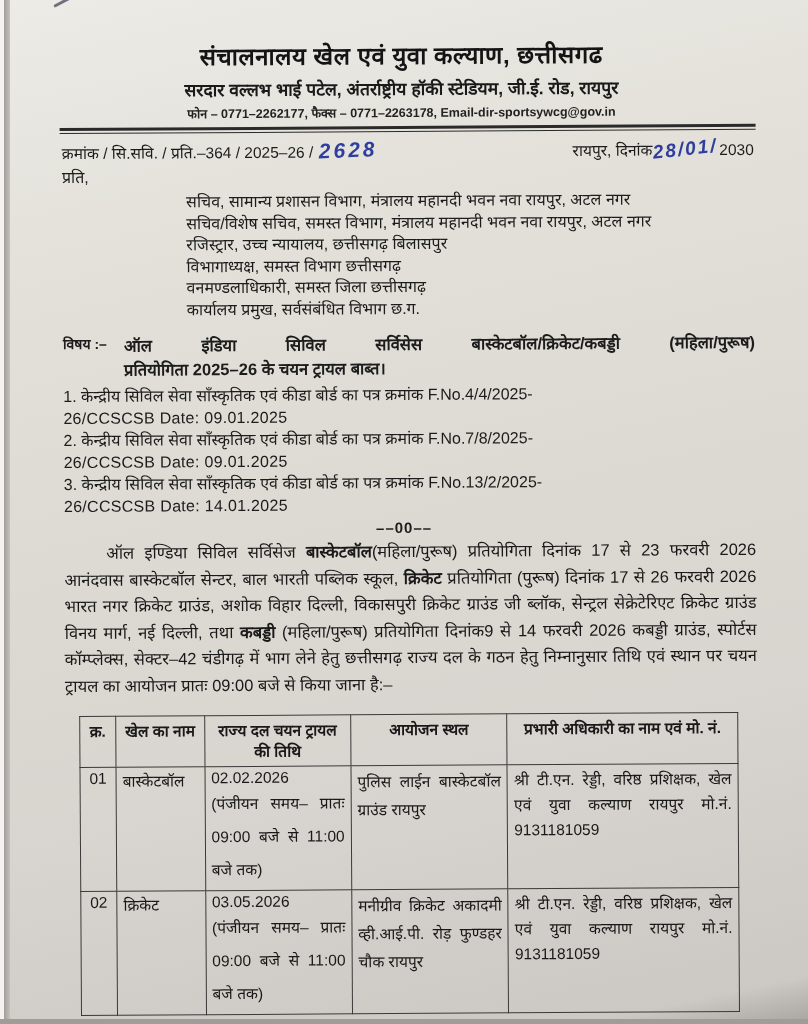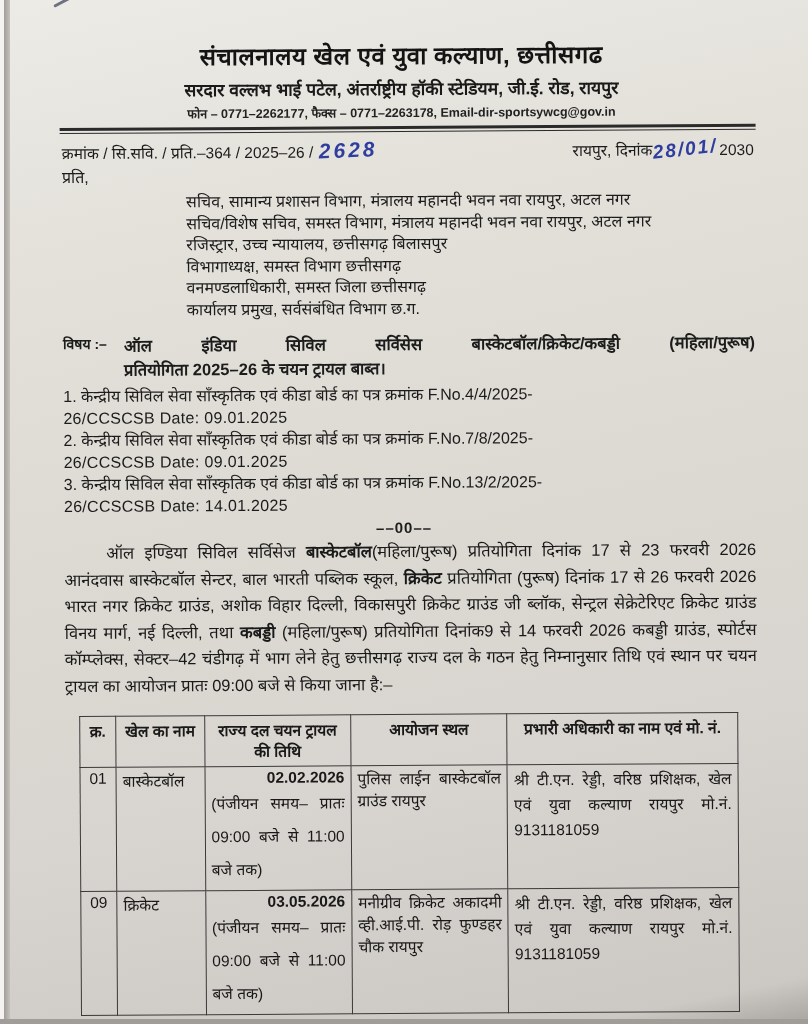--- a/index.html
+++ b/index.html
@@ -55,23 +55,23 @@
   table.sched{border-collapse:collapse;margin:17px 0 0 78px;table-layout:fixed;width:659px;
     font-size:15.5px;color:#191919;}
   table.sched th,table.sched td{border:1.6px solid #3a3a3a;vertical-align:top;padding:2px 6px 4px 6px;}
   table.sched th{font-weight:700;text-align:center;line-height:21px;padding-top:4px;}
   .col-sno{width:35px;}
   .col-sport{width:86px;}
   .col-date{width:142px;}
   .col-venue{width:152px;}
   .col-officer{width:224px;}
   td.c-sno{text-align:center;padding-left:7px;}
-  td.c-date .d{font-weight:700;text-align:right;}
+  td.c-date .d{font-weight:400;}
   td.c-date .r{text-align:justify;line-height:33px;}
-  td.c-venue{line-height:22px;padding-top:24px;text-align:justify;border-radius:6px;}
+  td.c-venue{line-height:28px;padding-top:24px;text-align:justify;border-radius:6px;}
   td.c-officer{line-height:25px;padding-top:14px;text-align:justify;}
   tr.r1 td{height:88px;}
   tr.r2 td{height:112px;}
 
   .footer-cont{margin:10px 60px 0 0;text-align:right;font-size:13px;font-weight:700;color:#222;}
 </style>
 </head>
 <body>
 
 <div class="scan">
@@ -158,21 +158,21 @@
         <td class="c-sno">01</td>
         <td class="c-sport">बास्केटबॉल</td>
         <td class="c-date">
           <div class="d">02.02.2026</div>
           <div class="r">(पंजीयन समय– प्रातः 09:00 बजे से 11:00 बजे तक)</div>
         </td>
         <td class="c-venue">पुलिस लाईन बास्केटबॉल ग्राउंड रायपुर</td>
         <td class="c-officer">श्री टी.एन. रेड्डी, वरिष्ठ प्रशिक्षक, खेल एवं युवा कल्याण रायपुर मो.नं. 9131181059</td>
       </tr>
       <tr class="r2">
-        <td class="c-sno">09</td>
+        <td class="c-sno">02</td>
         <td class="c-sport">क्रिकेट</td>
         <td class="c-date">
           <div class="d">03.05.2026</div>
           <div class="r">(पंजीयन समय– प्रातः 09:00 बजे से 11:00 बजे तक)</div>
         </td>
         <td class="c-venue">मनीग्रीव क्रिकेट अकादमी व्ही.आई.पी. रोड़ फुण्डहर चौक रायपुर</td>
         <td class="c-officer">श्री टी.एन. रेड्डी, वरिष्ठ प्रशिक्षक, खेल एवं युवा कल्याण रायपुर मो.नं. 9131181059</td>
       </tr>
     </tbody>
       </table>

